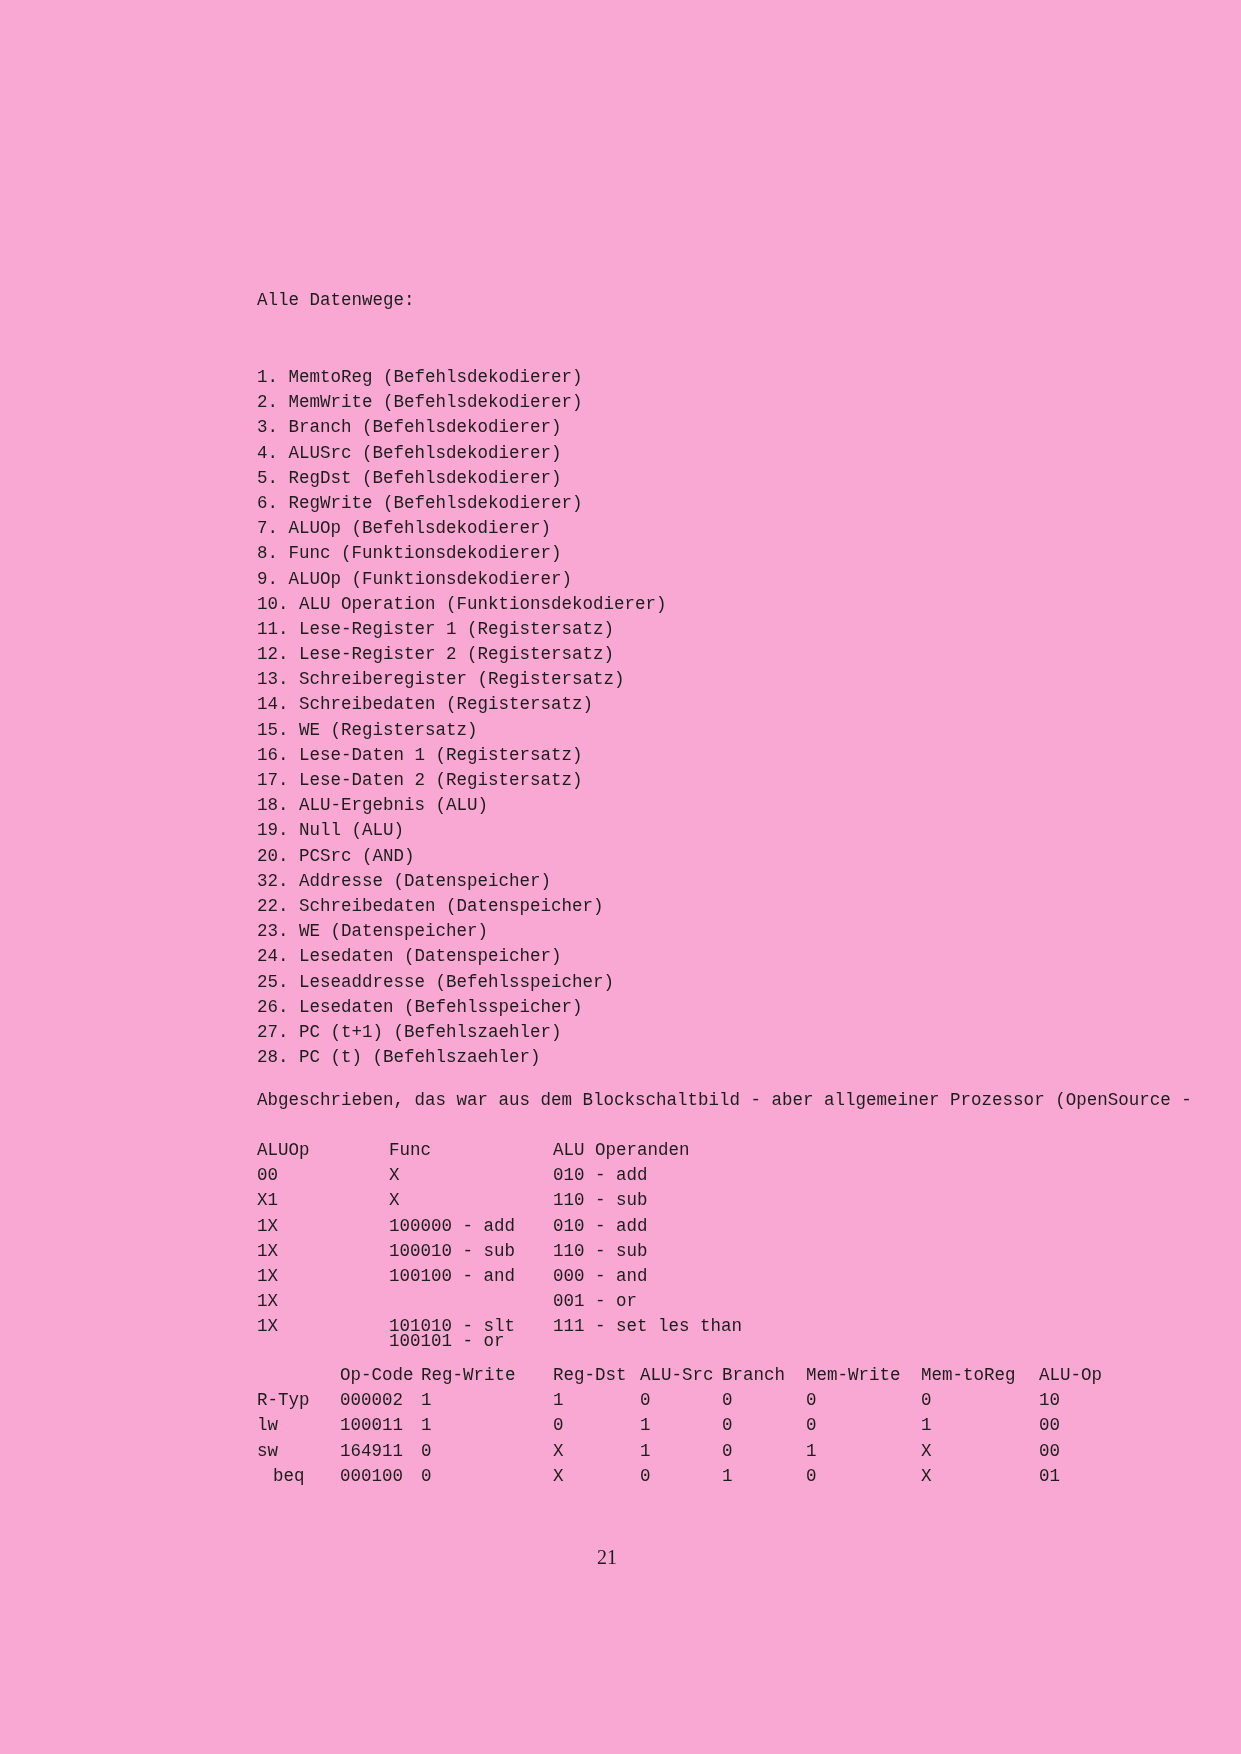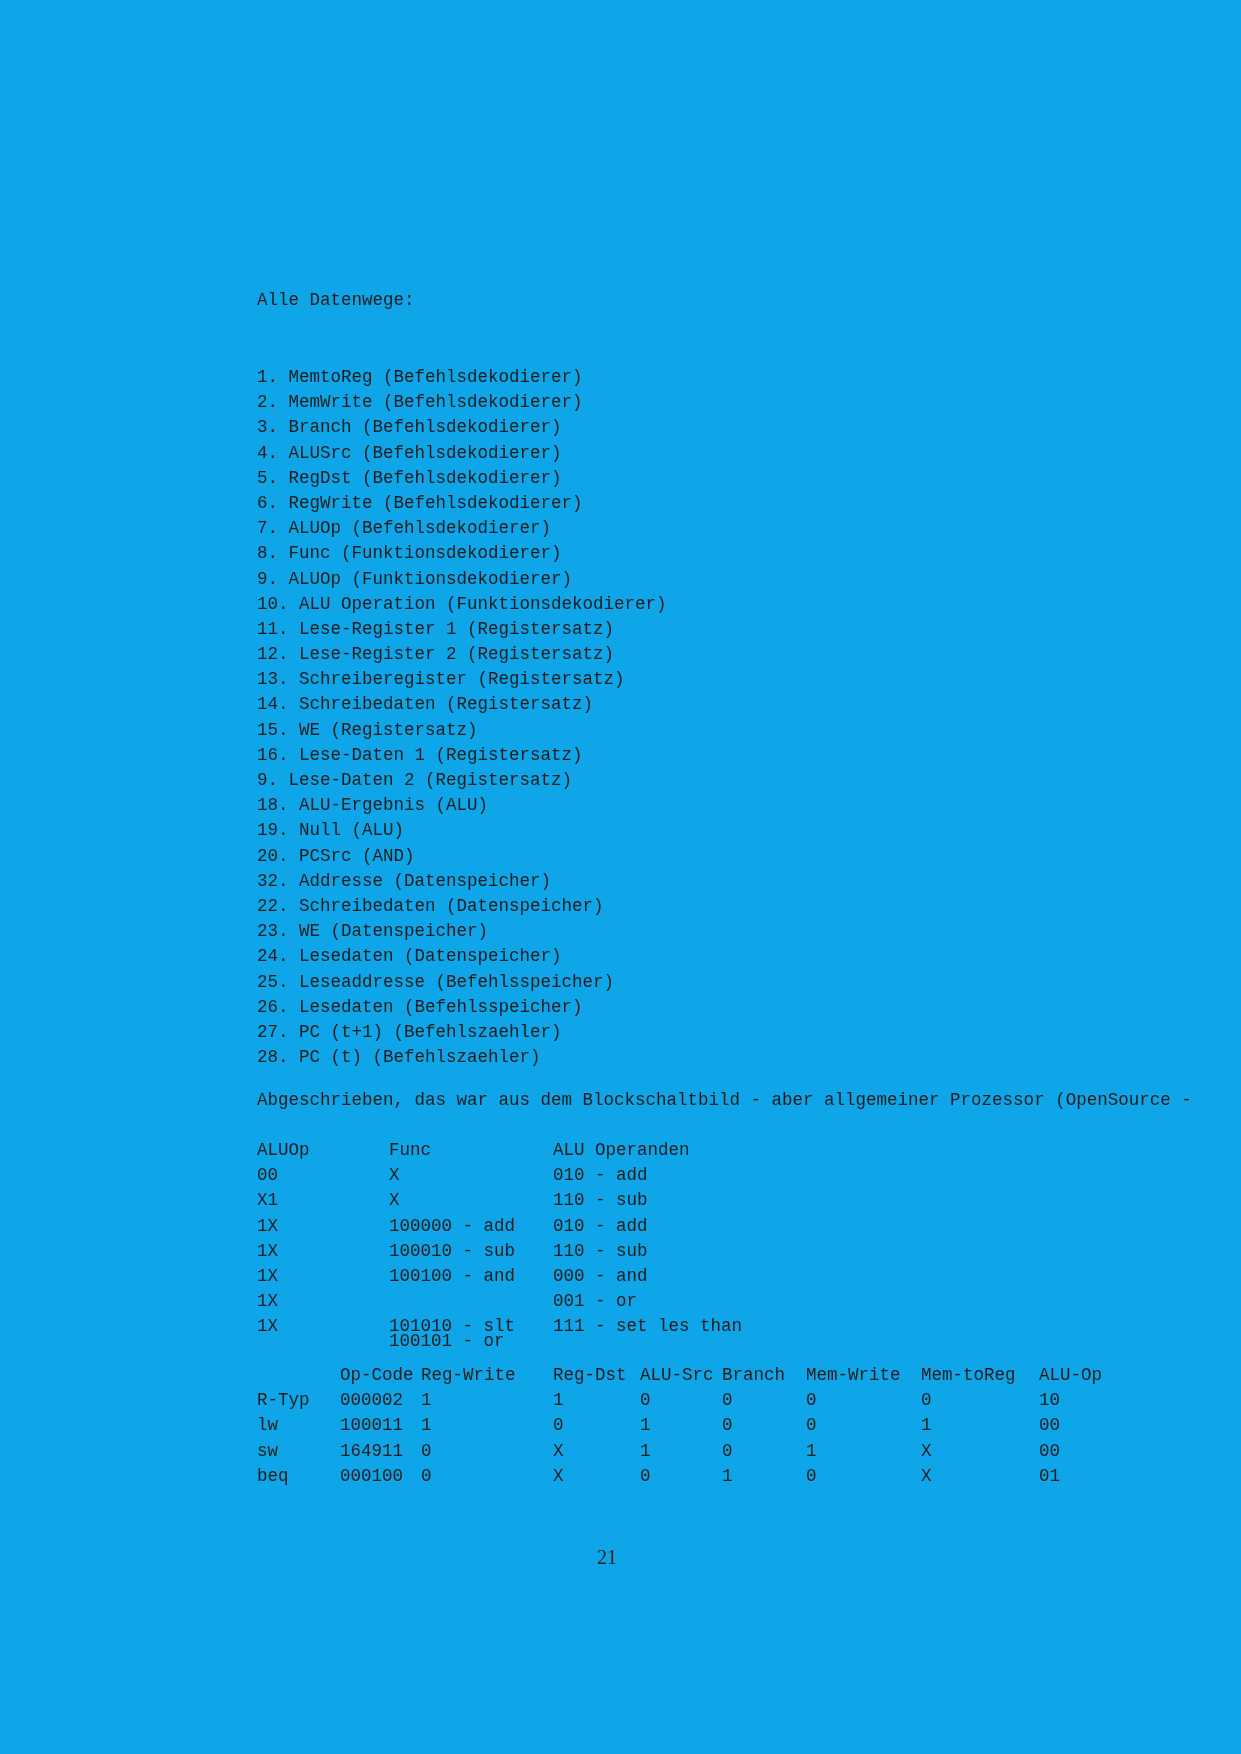--- a/index.html
+++ b/index.html
@@ -6,21 +6,21 @@
   body {
     width: 1241px; height: 1754px;
     background: #ffffff;
     font-family: "Liberation Mono", monospace;
     position: relative;
     overflow: hidden;
   }
   .page {
     position: absolute; left: 0; top: 0;
     width: 1241px; height: 1754px;
-    background: #0ea5e9; color: #1d1d1d;
+    background: #f9a8d4; color: #1d1d1d;
   }
   .mono {
     font-size: 17.5px;
     line-height: 25.2px;
     white-space: pre;
     color: #1d1d1d;
   }
   .abs { position: absolute; }
   .title { left: 257px; top: 288px; }
   .list  { left: 257px; top: 365px; }
@@ -66,21 +66,21 @@
       <div class="line">7. ALUOp (Befehlsdekodierer)</div>
       <div class="line">8. Func (Funktionsdekodierer)</div>
       <div class="line">9. ALUOp (Funktionsdekodierer)</div>
       <div class="line">10. ALU Operation (Funktionsdekodierer)</div>
       <div class="line">11. Lese-Register 1 (Registersatz)</div>
       <div class="line">12. Lese-Register 2 (Registersatz)</div>
       <div class="line">13. Schreiberegister (Registersatz)</div>
       <div class="line">14. Schreibedaten (Registersatz)</div>
       <div class="line">15. WE (Registersatz)</div>
       <div class="line">16. Lese-Daten 1 (Registersatz)</div>
-      <div class="line">9. Lese-Daten 2 (Registersatz)</div>
+      <div class="line">17. Lese-Daten 2 (Registersatz)</div>
       <div class="line">18. ALU-Ergebnis (ALU)</div>
       <div class="line">19. Null (ALU)</div>
       <div class="line">20. PCSrc (AND)</div>
       <div class="line">32. Addresse (Datenspeicher)</div>
       <div class="line">22. Schreibedaten (Datenspeicher)</div>
       <div class="line">23. WE (Datenspeicher)</div>
       <div class="line">24. Lesedaten (Datenspeicher)</div>
       <div class="line">25. Leseaddresse (Befehlsspeicher)</div>
       <div class="line">26. Lesedaten (Befehlsspeicher)</div>
       <div class="line">27. PC (t+1) (Befehlszaehler)</div>
@@ -170,21 +170,21 @@
         <span class="tcell" style="left: 83px;">164911</span>
         <span class="tcell" style="left: 164px;">0</span>
         <span class="tcell" style="left: 296px;">X</span>
         <span class="tcell" style="left: 383px;">1</span>
         <span class="tcell" style="left: 465px;">0</span>
         <span class="tcell" style="left: 549px;">1</span>
         <span class="tcell" style="left: 664px;">X</span>
         <span class="tcell" style="left: 782px;">00</span>
       </div>
       <div class="trow">
-        <span class="tcell" style="left: 0px;">beq</span>
+        <span class="tcell" style="left: 16px;">beq</span>
         <span class="tcell" style="left: 83px;">000100</span>
         <span class="tcell" style="left: 164px;">0</span>
         <span class="tcell" style="left: 296px;">X</span>
         <span class="tcell" style="left: 383px;">0</span>
         <span class="tcell" style="left: 465px;">1</span>
         <span class="tcell" style="left: 549px;">0</span>
         <span class="tcell" style="left: 664px;">X</span>
         <span class="tcell" style="left: 782px;">01</span>
       </div>
     </div>

